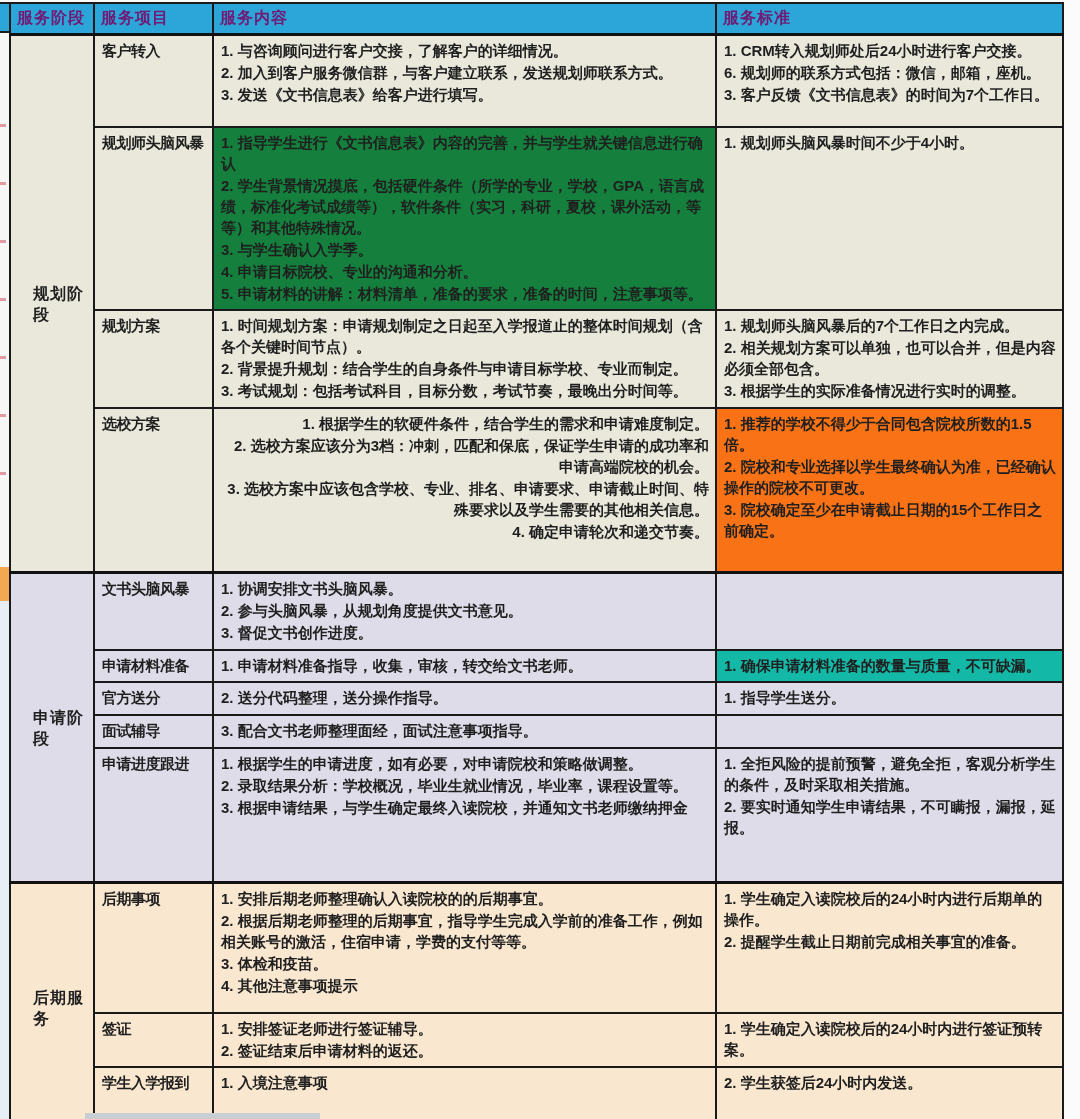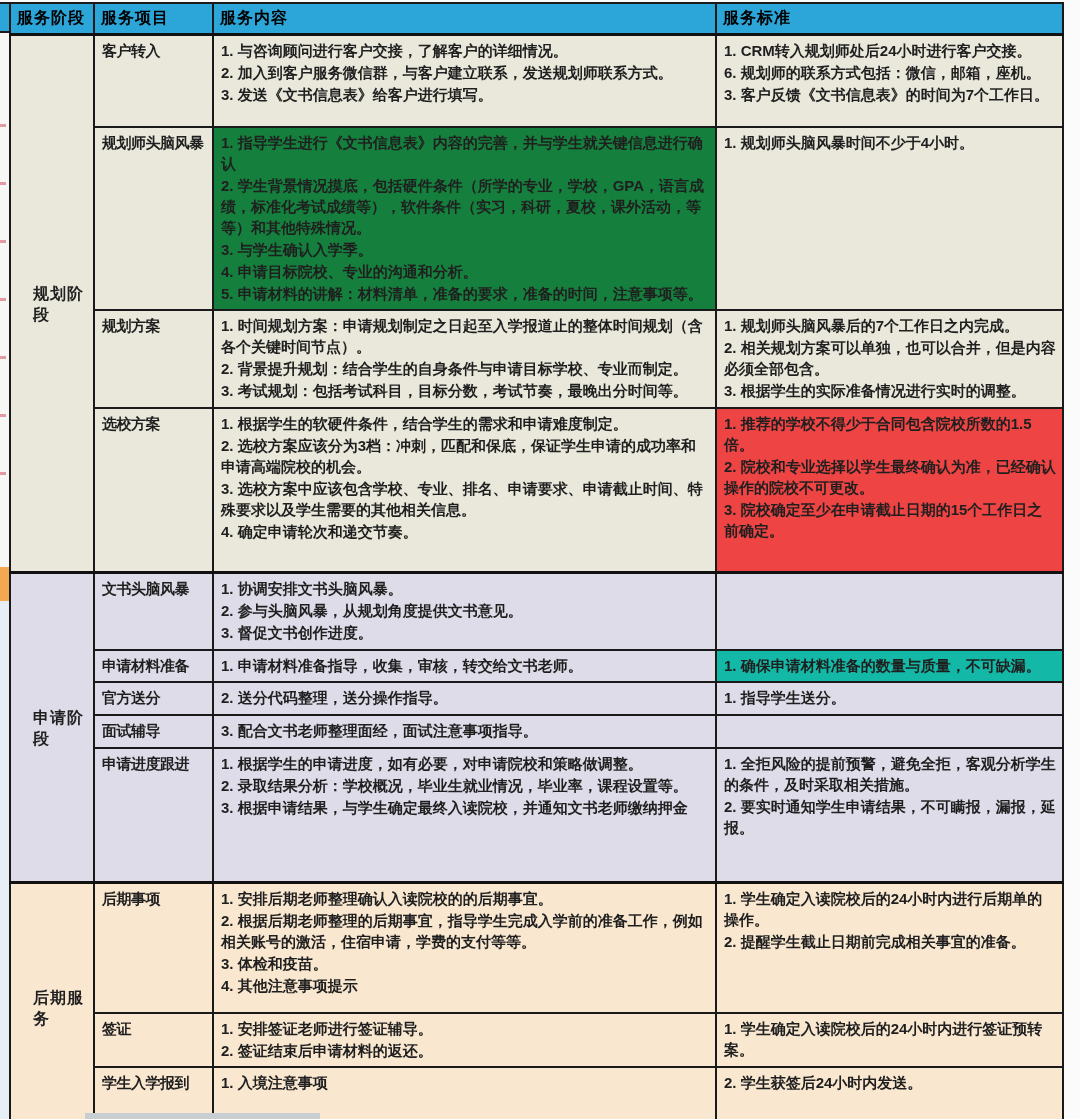--- a/index.html
+++ b/index.html
@@ -16,21 +16,21 @@
   .g-orange { position:absolute; left:0; top:567px; width:9px; height:34px; background:#f2a952; }
   .g-lightblue { position:absolute; left:0; top:601px; width:9px; height:518px; background:#e7eef5; }
   .bottom-grey { position:absolute; left:85px; top:1113px; width:235px; height:6px; background:#c9ced3; }
 
   table.svc {
     position:absolute; left:9px; top:2px; width:1053px;
     border-collapse:collapse; table-layout:fixed;
   }
   .svc th, .svc td { border:2px solid #1a1a1a; }
   .svc thead th {
-    background:#2ca5d8; color:#000000; font-size:16px; font-weight:bold;
+    background:#2ca5d8; color:#701a75; font-size:16px; font-weight:bold;
     text-align:left; vertical-align:middle; padding:4px 6px; height:31px;
     letter-spacing:1px;
   }
   .svc td {
     vertical-align:top; padding:4px 6px 4px 7px;
     font-size:15px; font-weight:bold; color:#1f1f1f; line-height:21px;
   }
   .svc td.stage {
     vertical-align:middle; font-size:16px; letter-spacing:1px; padding-left:22px;
   }
@@ -107,27 +107,27 @@
             <div>3. 考试规划：包括考试科目，目标分数，考试节奏，最晚出分时间等。</div>
           </td>
           <td class="standard" style="background: rgb(233, 232, 219);">
             <div>1. 规划师头脑风暴后的7个工作日之内完成。</div>
             <div>2. 相关规划方案可以单独，也可以合并，但是内容必须全部包含。</div>
             <div>3. 根据学生的实际准备情况进行实时的调整。</div>
           </td>
         </tr>
         <tr style="height: 165px;">
           <td class="item" style="background: rgb(233, 232, 219);">选校方案</td>
-          <td class="content" style="background: rgb(233, 232, 219);">
+          <td class="content" style="background: rgb(233, 232, 219); text-align: right;">
             <div>1. 根据学生的软硬件条件，结合学生的需求和申请难度制定。</div>
             <div>2. 选校方案应该分为3档：冲刺，匹配和保底，保证学生申请的成功率和申请高端院校的机会。</div>
             <div>3. 选校方案中应该包含学校、专业、排名、申请要求、申请截止时间、特殊要求以及学生需要的其他相关信息。</div>
             <div>4. 确定申请轮次和递交节奏。</div>
           </td>
-          <td class="standard" style="background: #ef4444;">
+          <td class="standard" style="background: #f97316;">
             <div>1. 推荐的学校不得少于合同包含院校所数的1.5倍。</div>
             <div>2. 院校和专业选择以学生最终确认为准，已经确认操作的院校不可更改。</div>
             <div>3. 院校确定至少在申请截止日期的15个工作日之前确定。</div>
           </td>
         </tr>
         <tr class="sec-start" style="height: 77px;">
           <td class="stage" rowspan="5" style="background: rgb(223, 220, 233);">申请阶段</td>
           <td class="item" style="background: rgb(223, 220, 233);">文书头脑风暴</td>
           <td class="content" style="background: rgb(223, 220, 233);">
             <div>1. 协调安排文书头脑风暴。</div>

